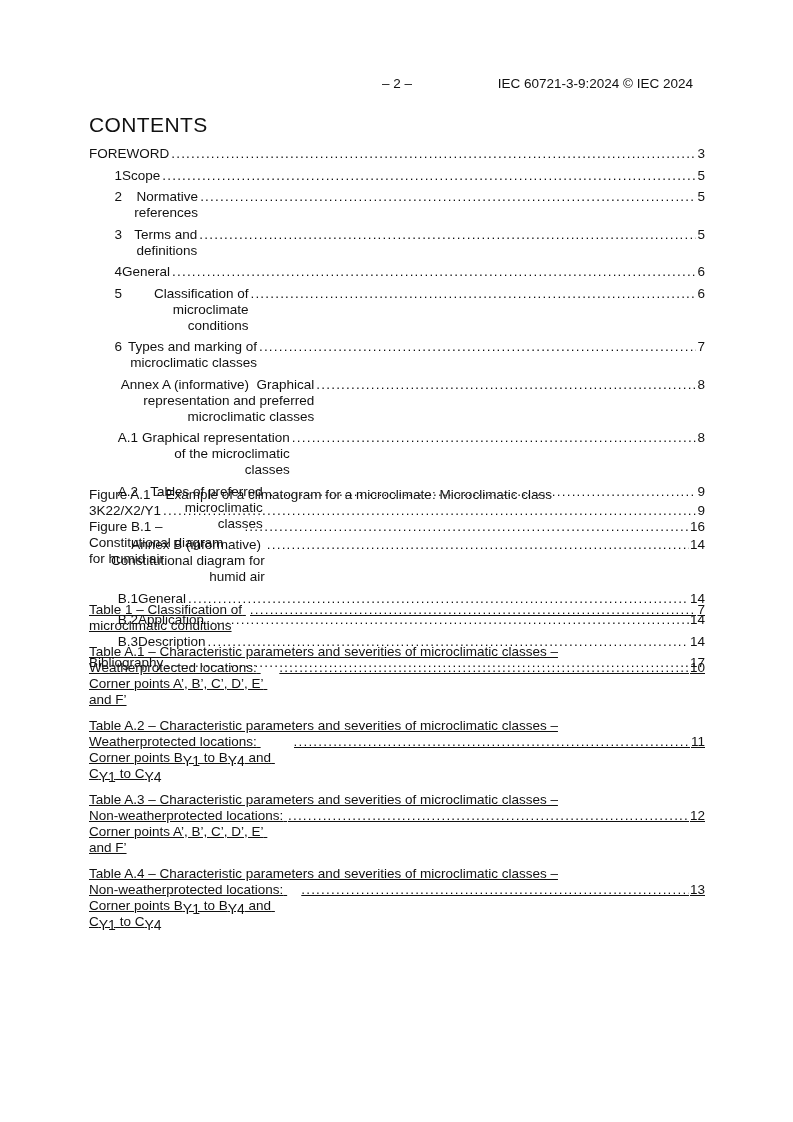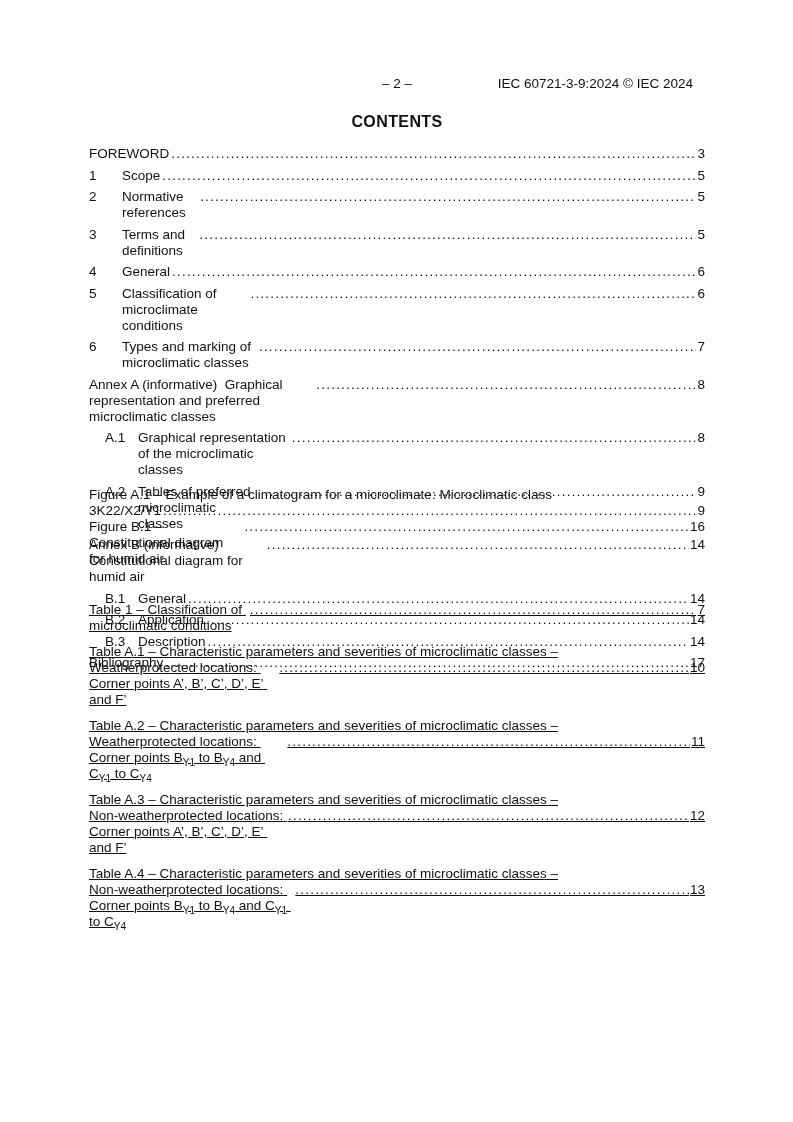--- a/index.html
+++ b/index.html
@@ -8,42 +8,42 @@
     font-family:"Liberation Sans",sans-serif;color:#111;
     font-size:13.5px;
   }
   .page{position:relative;width:793px;height:1122px;background:#fff;overflow:hidden;}
   .content-abs{position:absolute;left:89px;width:616px;}
 
   .header{top:76px;height:18px;line-height:16px;}
   .hdr-marker{position:absolute;left:0;right:0;text-align:center;}
   .hdr-ref{position:absolute;right:12px;top:0;white-space:nowrap;}
 
-  .contents-title{top:113px;text-align:center;font-size:16px;letter-spacing:0.4px;font-weight:bold;}
-
-  .toc-main{top:146px;}
+  .contents-title{top:113px;font-size:21px;letter-spacing:0.4px;}
+
+  .toc-main{top:146px;text-align:right;}
   .figures-list{top:487px;}
   .tables-list{top:602px;text-decoration:underline;}
 
   .toc-entry{line-height:16px;}
   .toc-main .toc-entry + .toc-entry{margin-top:5.5px;}
   .figures-list .toc-entry + .toc-entry{}
   .tables-list .toc-entry + .toc-entry{margin-top:10px;}
 
   .row{display:flex;align-items:baseline;}
   .num{flex:0 0 33px;}
   .sub-ind{margin-left:16px;}
   .ttl{white-space:pre-wrap;}
   .leader{flex:1 1 auto;overflow:hidden;white-space:nowrap;margin-left:2px;min-width:10px;}
   .leader::after{
     content:"..........................................................................................................................................................................";
     letter-spacing:1.2px;
   }
   .pg{flex:0 0 auto;padding-left:1px;white-space:nowrap;}
-  sub{font-size:10px;line-height:0;}
+  sub{font-size:14px;line-height:0;}
 </style>
 </head>
 <body>
 
 <div class="page">
 
   <div class="content-abs header">
     <span class="hdr-marker">– 2 –</span>
     <span class="hdr-ref">IEC 60721-3-9:2024 © IEC 2024</span>
   </div>

